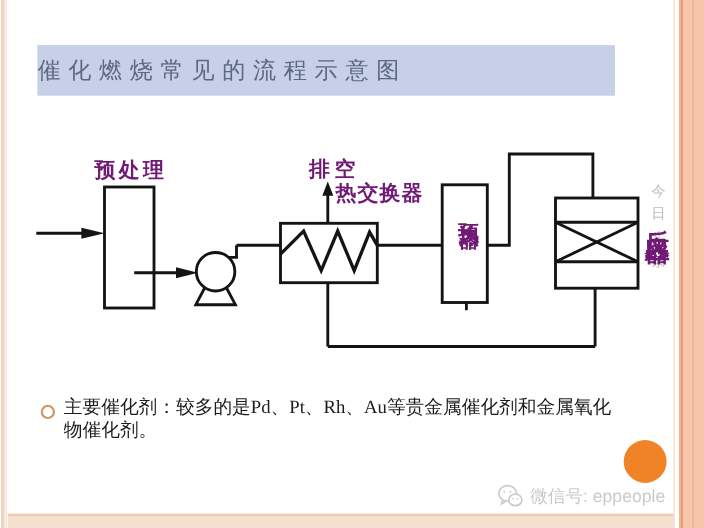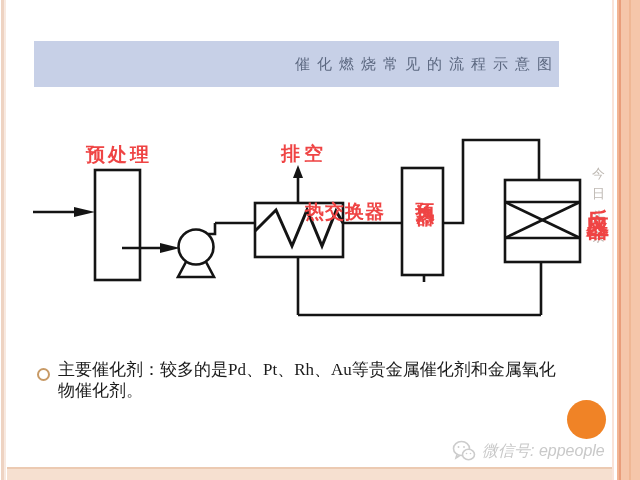--- a/index.html
+++ b/index.html
@@ -17,31 +17,31 @@
     background:linear-gradient(180deg,#eccab2 0 2px,#f6e0d0 2px 13px);
   }
   .edge-right{
     position:absolute;left:612px;top:0;width:28px;height:480px;z-index:4;
     background:linear-gradient(90deg,#fae3d8 0 2px,#ffffff 2px 5px,#f2b594 5px 7px,#e99d7b 7px 9px,#f5c6aa 9px 17px,#efb795 17px 19px,#f5c6aa 19px 28px);
   }
   
   .title-banner{
     position:absolute;left:34px;top:41px;width:525px;height:46px;z-index:5;
     background:#c7d0e7;color:#5c6880;
-    font-size:15px;line-height:46px;text-align:right;letter-spacing:7px;
+    font-size:21px;line-height:46px;text-align:left;letter-spacing:7px;
   }
   
   .diagram-svg{position:absolute;left:0;top:0;width:640px;height:480px;z-index:5;}
   .diag-label{
-    position:absolute;z-index:6;color:#ef4444;font-weight:bold;
+    position:absolute;z-index:6;color:#701a75;font-weight:bold;
     font-size:19px;letter-spacing:3px;white-space:nowrap;
   }
   .lbl-pretreatment{left:86px;top:142px;}
   .lbl-vent{left:281px;top:141px;letter-spacing:4px;text-align:center;}
-  .lbl-hx{left:305px;top:163px;letter-spacing:1px;margin-top:36px;}
+  .lbl-hx{left:305px;top:163px;letter-spacing:1px;}
   .lbl-vertical{writing-mode:vertical-rl;text-orientation:upright;}
   .lbl-preheater{left:412px;top:187px;letter-spacing:3px;}
   .lbl-reactor{left:582px;top:190px;font-size:23px;letter-spacing:5px;z-index:7;}
   .toutiao-watermark{
     position:absolute;left:589px;top:157px;z-index:6;
     writing-mode:vertical-rl;text-orientation:upright;
     font-size:13px;letter-spacing:21px;color:#b3ada6;opacity:.85;white-space:nowrap;
   }
   
   .bullet-row{
@@ -58,21 +58,21 @@
   
   .accent-circle{
     position:absolute;left:567px;top:400px;width:39px;height:39px;z-index:5;
     border-radius:50%;background:#f08326;
   }
   
   .wechat-row{
     position:absolute;left:452px;top:440px;z-index:5;
     display:flex;align-items:center;gap:6px;
     color:#c9c9c9;font-family:"Liberation Sans","DejaVu Sans",sans-serif;
-    font-size:16px;text-shadow:0 1px 0 #ffffff;white-space:nowrap;font-style:italic;
+    font-size:16px;text-shadow:0 1px 0 #ffffff;white-space:nowrap;
   }
   .wechat-icon-svg{display:block;}
 </style>
 </head>
 <body>
 
 <div id="slide">
 
   <div class="edge-bottom"></div>
   <div class="edge-left"></div>

